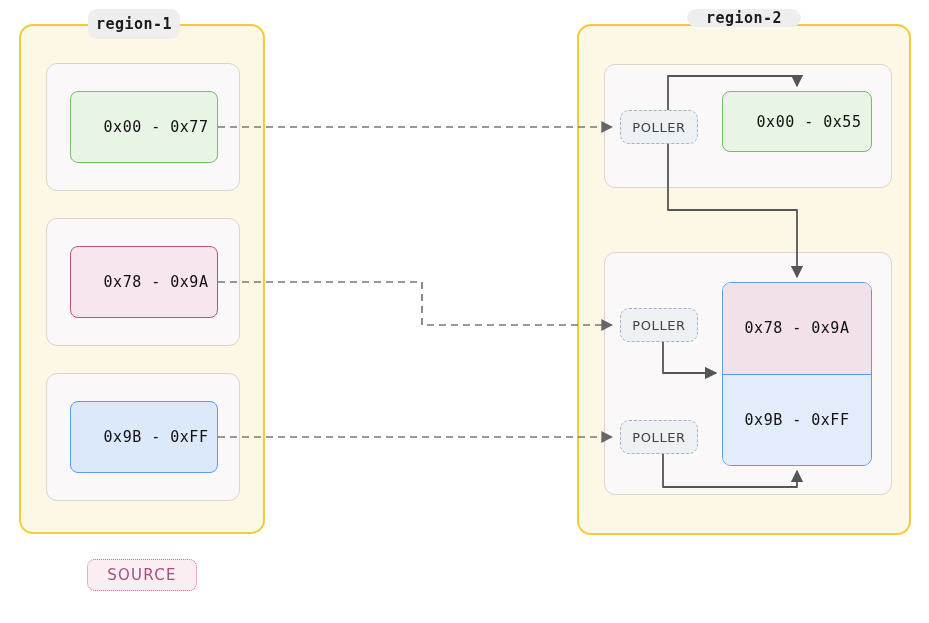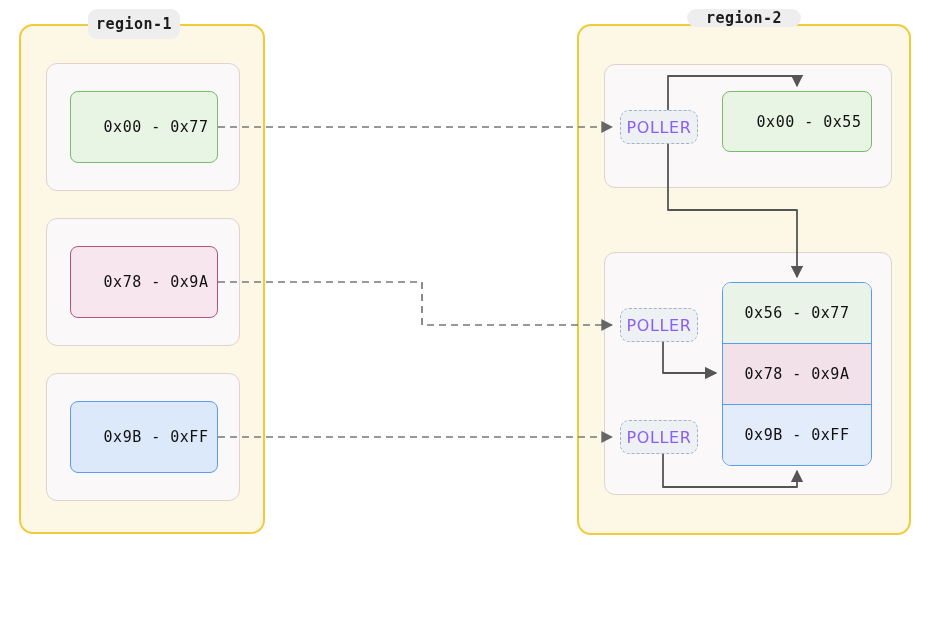--- a/index.html
+++ b/index.html
@@ -89,22 +89,22 @@
 
   
   .poller {
     background: #eef1f3;
     border: 1.6px dashed #9cb3c9;
     border-radius: 9px;
     display: flex;
     align-items: center;
     justify-content: center;
     font-family: "DejaVu Sans", sans-serif;
-    font-size: 16px;
-    color: #8b5cf6;
+    font-size: 13px;
+    color: #404040;
     letter-spacing: 0.6px;
     z-index: 5;
   }
 
   
   .tag {
     background: #fbeef2;
     border: 1.7px dotted #cf6b94;
     border-radius: 8px;
     display: flex;
@@ -163,34 +163,34 @@
 
   <div class="abs region" style="left:577px; top:24px; width:334px; height:511px;"></div>
   <div class="abs region-label" style="left:687px; top:9px; width:114px; height:18px;">region-2</div>
 
   <div class="abs slot-card" style="left:604px; top:64px; width:288px; height:124px;"></div>
   <div class="abs memblock mem-green" style="left:722px; top:91px; width:150px; height:61px;">0x00 - 0x55</div>
 
   <div class="abs slot-card" style="left:604px; top:252px; width:288px; height:243px;"></div>
 
   <div class="abs stack" style="left:722px; top:282px; width:150px; height:184px;">
-    <div class="stack-seg seg-green">0x56 - 0x77</div>
     <div class="stack-seg seg-pink">0x78 - 0x9A</div>
     <div class="stack-seg seg-blue">0x9B - 0xFF</div>
   </div>
 
   <div class="abs poller" style="left:620px; top:110px; width:78px; height:34px;">POLLER</div>
   <div class="abs poller" style="left:620px; top:308px; width:78px; height:34px;">POLLER</div>
   <div class="abs poller" style="left:620px; top:420px; width:78px; height:34px;">POLLER</div>
 
   <svg class="overlay over" viewBox="0 0 929 623" xmlns="http://www.w3.org/2000/svg">
 
     <path d="M 668 110 L 668 76 L 797 76 L 797 86" fill="none" stroke="#555555" stroke-width="1.8" stroke-linejoin="round" marker-end="url(#arrowSolid)"></path>
 
     <path d="M 668 144 L 668 210 L 797 210 L 797 277" fill="none" stroke="#555555" stroke-width="1.8" stroke-linejoin="round" marker-end="url(#arrowSolid)"></path>
 
     <path d="M 663 342 L 663 373 L 716 373" fill="none" stroke="#555555" stroke-width="1.8" stroke-linejoin="round" marker-end="url(#arrowSolid)"></path>
 
     <path d="M 663 454 L 663 487 L 797 487 L 797 471" fill="none" stroke="#555555" stroke-width="1.8" stroke-linejoin="round" marker-end="url(#arrowSolid)"></path>
   </svg>
 
+  <div class="abs tag" style="left:87px; top:559px; width:110px; height:32px;">SOURCE</div>
 
 </div>
 
 </body></html>

